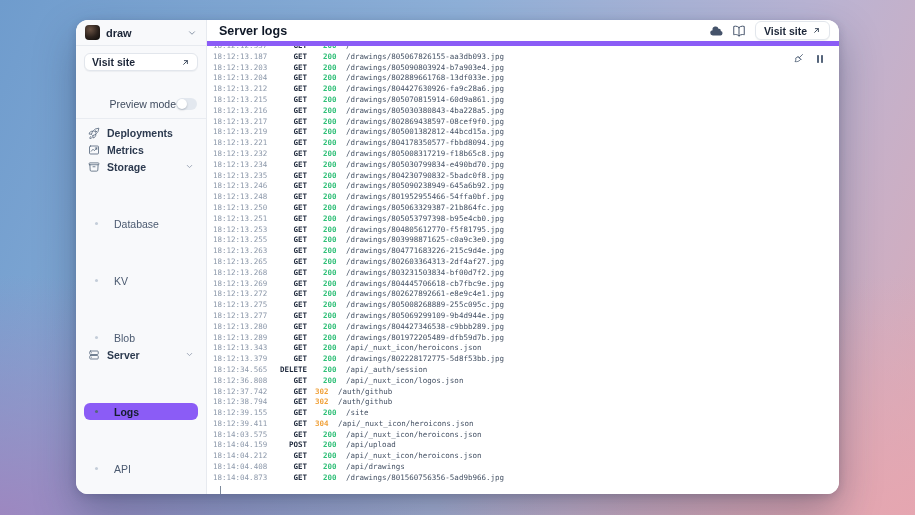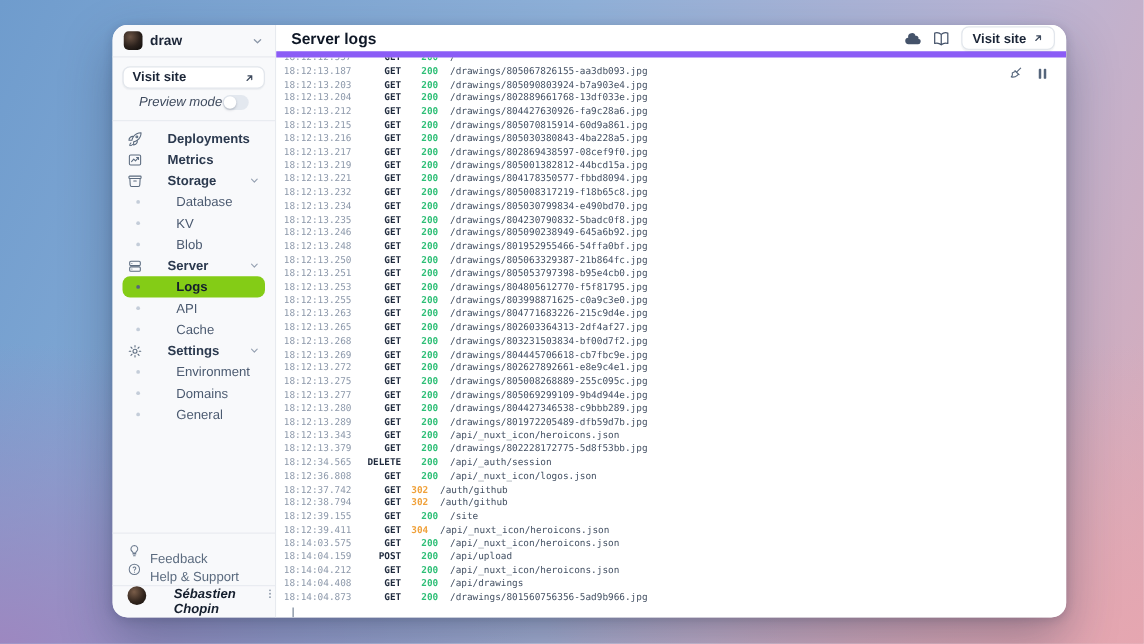--- a/index.html
+++ b/index.html
@@ -6,21 +6,21 @@
   html,body { width:915px; height:515px; overflow:hidden; }
   body {
     font-family:"Liberation Sans", sans-serif;
     background:
       radial-gradient(95% 85% at 100% 100%, rgba(230,166,176,.95) 0%, rgba(230,166,176,0) 55%),
       radial-gradient(85% 85% at 0% 100%, rgba(160,132,190,.9) 0%, rgba(160,132,190,0) 55%),
       linear-gradient(115deg, #6f9ccd 0%, #8fb1d9 40%, #b9b4d4 70%, #dcaab6 100%);
     position:relative;
   }
   .window {
-    position:absolute; left:90px; top:20px; width:763px; height:474px;
+    position:absolute; left:76px; top:20px; width:763px; height:474px;
     background:#fff; border-radius:12px; overflow:hidden;
     box-shadow:0 18px 40px rgba(30,41,70,.35), 0 2px 8px rgba(30,41,70,.18);
     display:flex;
   }
   
   .sidebar {
     width:131px; min-width:131px; background:#f8f9fb; border-right:1px solid #e7eaef;
     display:flex; flex-direction:column; font-size:10.5px; color:#2c3a4f;
   }
   .sb-header {
@@ -35,37 +35,37 @@
   .proj-name { font-weight:700; color:#1b2537; font-size:11px; }
   .sb-header .chev { margin-left:auto; color:#8b97a8; }
   .sb-body { padding:7px 8px 0; display:flex; flex-direction:column; }
   .visit-btn {
     height:18px; background:#fff; border:1px solid #e2e6ec; border-radius:6px;
     box-shadow:0 1px 1px rgba(20,30,50,.05);
     display:flex; align-items:center; justify-content:space-between; padding:0 7px;
     font-weight:700; font-size:10.5px; color:#1b2537; cursor:pointer;
   }
   .visit-btn .arrow-ic { color:#3f4b5e; }
-  .preview-row { display:flex; align-items:center; justify-content:center; margin:5px 1px 0;font-style:italic; }
+  .preview-row { display:flex; align-items:center; justify-content:flex-end; margin:27px 1px 0; }
   .preview-row .lbl { color:#3f4b5e; font-size:10.5px; }
   .toggle { width:21px; height:12px; border-radius:7px; background:#e3e8ef; position:relative; cursor:pointer; }
   .toggle .knob { position:absolute; left:1px; top:1px; width:10px; height:10px; border-radius:50%; background:#fff; box-shadow:0 1px 2px rgba(20,30,50,.25); }
   .sb-divider { height:1px; background:#e9ecf1; margin:8px -8px 5px; }
   .nav-item, .sub-item {
-    height:17px; display:flex; align-items:center; gap:20px; padding:0 4px;
+    height:17px; display:flex; align-items:center; gap:7px; padding:0 4px;
     border-radius:6px; cursor:pointer; color:#2c3a4f;
   }
   .nav-item .nav-icon { width:12px; height:12px; color:#5b6b7f; flex:none; display:flex; }
   .nav-icon svg, .chev svg, .footer-icon svg, .hdr-ic svg, .tool-ic svg { width:100%; height:100%; display:block; }
   .nav-item .nav-label { font-weight:600; font-size:10.5px; }
   .nav-item .chev { margin-left:auto; width:9px; height:9px; color:#97a2b2; }
-  .sub-item { padding-left:6px; }
+  .sub-item { padding-left:6px;margin-top:40px; }
   .sub-item .dot { width:3px; height:3px; border-radius:50%; background:#c4cdd9; margin:0 9px 0 5px; flex:none; }
   .sub-item .nav-label { font-weight:500; font-size:10.5px; color:#4b5a70; }
-  .sub-item.active { background:#84cc16; }
+  .sub-item.active { background:#8b5cf6; }
   .sub-item.active .dot { background:#55657b; }
   .sub-item.active .nav-label { color:#141e2d; font-weight:700; }
   .sb-spacer { flex:1; }
   .sb-footer { padding:0 8px; }
   .footer-row { height:15px; display:flex; align-items:center; gap:7px; padding:0 4px; color:#5b6b7f; cursor:pointer; }
   .footer-icon { width:11px; height:11px; flex:none; display:flex; color:#6b7a8e; }
   .footer-row .nav-label { font-size:10.5px; font-weight:500;margin-top:13px; }
   .account-row { height:25px; display:flex; align-items:flex-start; gap:22px; padding:0 4px 1px; cursor:pointer;font-style:italic; }
   .user-avatar { width:15px; height:15px; border-radius:50%; flex:none;
     background:radial-gradient(circle at 35% 30%, #7a5d49 0%, #33261e 55%, #0f0c0a 100%); }

